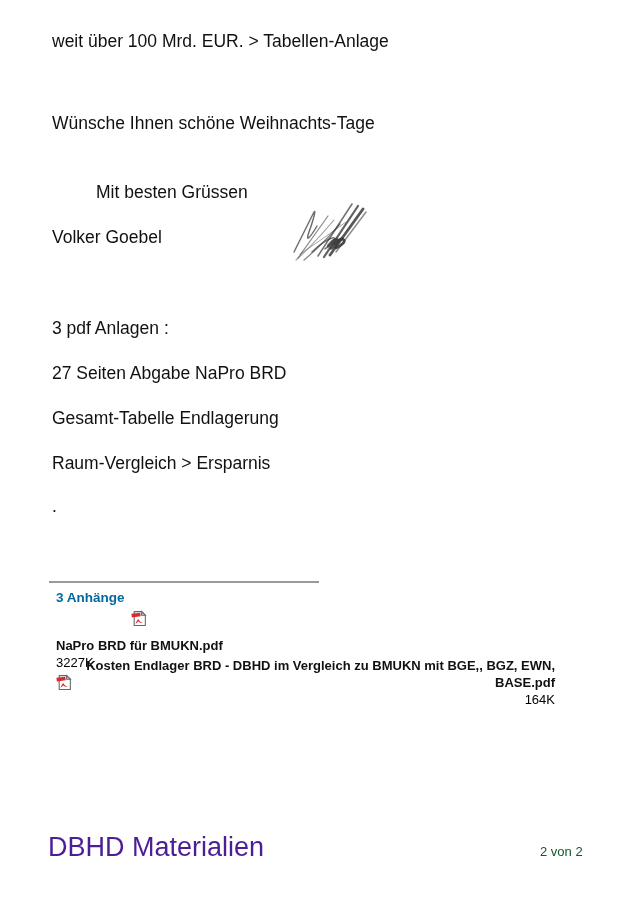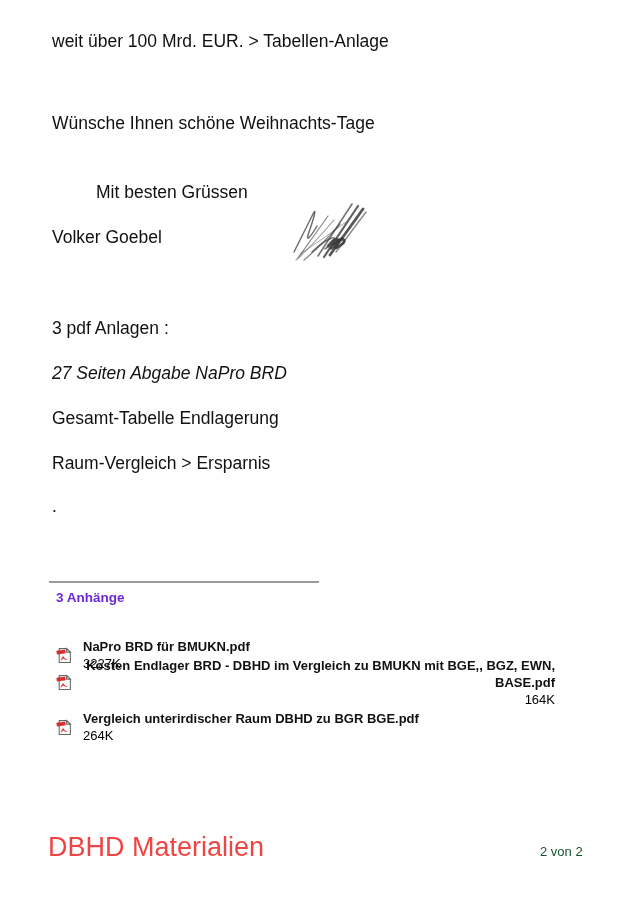--- a/index.html
+++ b/index.html
@@ -24,21 +24,21 @@
     color: #111111;
     white-space: nowrap;
   }
   .bold { font-weight: normal; }
 
   .line-intro    { top: 31px; }
   .line-greeting { top: 113px; }
   .line-closing  { top: 182px; margin-left: 44px; }
   .line-sender   { top: 227px; }
   .line-heading  { top: 318px; }
-  .line-desc1    { top: 363px; font-style: italic; }
+  .line-desc1    { top: 363px; }
   .line-desc2    { top: 408px; }
   .line-desc3    { top: 453px; }
   .line-dot      { top: 496px; }
 
   .signature {
     position: absolute;
     left: 288px;
     top: 194px;
     width: 84px;
     height: 70px;
@@ -51,31 +51,31 @@
     width: 270px;
     height: 2px;
     background: #9a9a9a;
   }
   .attachments-count {
     position: absolute;
     left: 56px;
     top: 590px;
     font-size: 13.5px;
     font-weight: bold;
-    color: #6d28d9;
+    color: #0369a1;
   }
   .attachment-item {
     position: absolute;
     left: 56px;
     display: flex;
     flex-direction: row;
     align-items: center;
     gap: 10px;
   }
-  .attachment-item-1 { top: 638px; }
+  .attachment-item-1 { top: 610px; flex-direction: column; }
   .attachment-item-2 { top: 657px; text-align: right; }
   .attachment-item-3 { top: 710px; }
   .pdf-icon { flex: 0 0 auto; width: 17px; height: 17px; }
   .attachment-text { display: flex; flex-direction: column; }
   .attachment-filename {
     font-size: 13px;
     line-height: 17px;
     font-weight: bold;
     max-width: 472px;
     color: #111111;
@@ -163,31 +163,17 @@
         <rect x="0.4" y="3.6" width="8.4" height="3.4" fill="#d92b2b" transform="rotate(-7 0.4 3.6)"></rect>
         <path d="M4.2 13 C5.6 10 6.5 8.4 7.1 8.9 C7.7 9.4 8.4 11.4 11.2 12.3 C8.9 12.3 7.5 11.5 6.8 10.6 C6.1 11.5 5.2 12.6 4.2 13 Z" fill="#d92b2b"></path>
       </svg>
     </span>
     <span class="attachment-text">
       <span class="attachment-filename">Kosten Endlager BRD - DBHD im Vergleich zu BMUKN mit BGE,, BGZ, EWN, BASE.pdf</span>
       <span class="attachment-size">164K</span>
     </span>
   </div>
 
-  <div class="attachment-item attachment-item-3">
-    <span class="pdf-icon">
-      <svg width="17" height="17" viewBox="0 0 16 16" xmlns="http://www.w3.org/2000/svg">
-        <path d="M3 1.5 h7 l3.5 3.5 v9.5 h-10.5 z" fill="#ffffff" stroke="#666666" stroke-width="1"></path>
-        <path d="M10 1.5 l3.5 3.5 h-3.5 z" fill="#e6e6e6" stroke="#666666" stroke-width="1"></path>
-        <rect x="0.4" y="3.6" width="8.4" height="3.4" fill="#d92b2b" transform="rotate(-7 0.4 3.6)"></rect>
-        <path d="M4.2 13 C5.6 10 6.5 8.4 7.1 8.9 C7.7 9.4 8.4 11.4 11.2 12.3 C8.9 12.3 7.5 11.5 6.8 10.6 C6.1 11.5 5.2 12.6 4.2 13 Z" fill="#d92b2b"></path>
-      </svg>
-    </span>
-    <span class="attachment-text">
-      <span class="attachment-filename">Vergleich unterirdischer Raum DBHD zu BGR BGE.pdf</span>
-      <span class="attachment-size">264K</span>
-    </span>
-  </div>
 
-  <div class="footer-title" style="color:#ef4444">DBHD Materialien</div>
+  <div class="footer-title" style="color:#4c1d95">DBHD Materialien</div>
   <div class="footer-page" style="color:#14532d">2 von 2</div>
 
 </div>
 
 </body></html>

